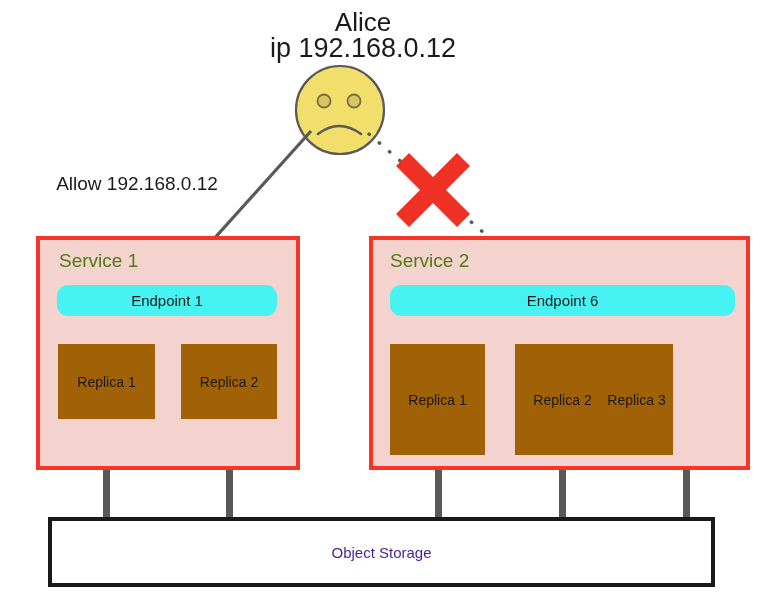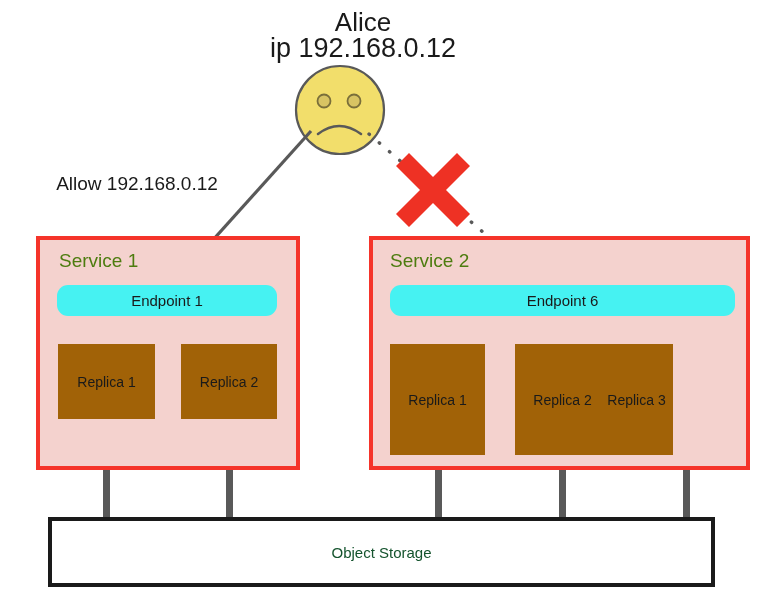--- a/index.html
+++ b/index.html
@@ -107,21 +107,21 @@
 
   
   #object-storage {
     left: 48px; top: 517px; width: 667px; height: 70px;
     background: #ffffff;
     border: 4px solid #1a1a1a;
     box-sizing: border-box;
     display: flex;
     align-items: center;
     justify-content: center;
-    color: #14532d;
+    color: #4c1d95;
     font-size: 15px;
     font-family: "Liberation Sans", sans-serif;
     white-space: pre;
   }
 
   
   #overlay-svg {
     left: 0; top: 0; width: 766px; height: 607px;
     pointer-events: none;
   }

